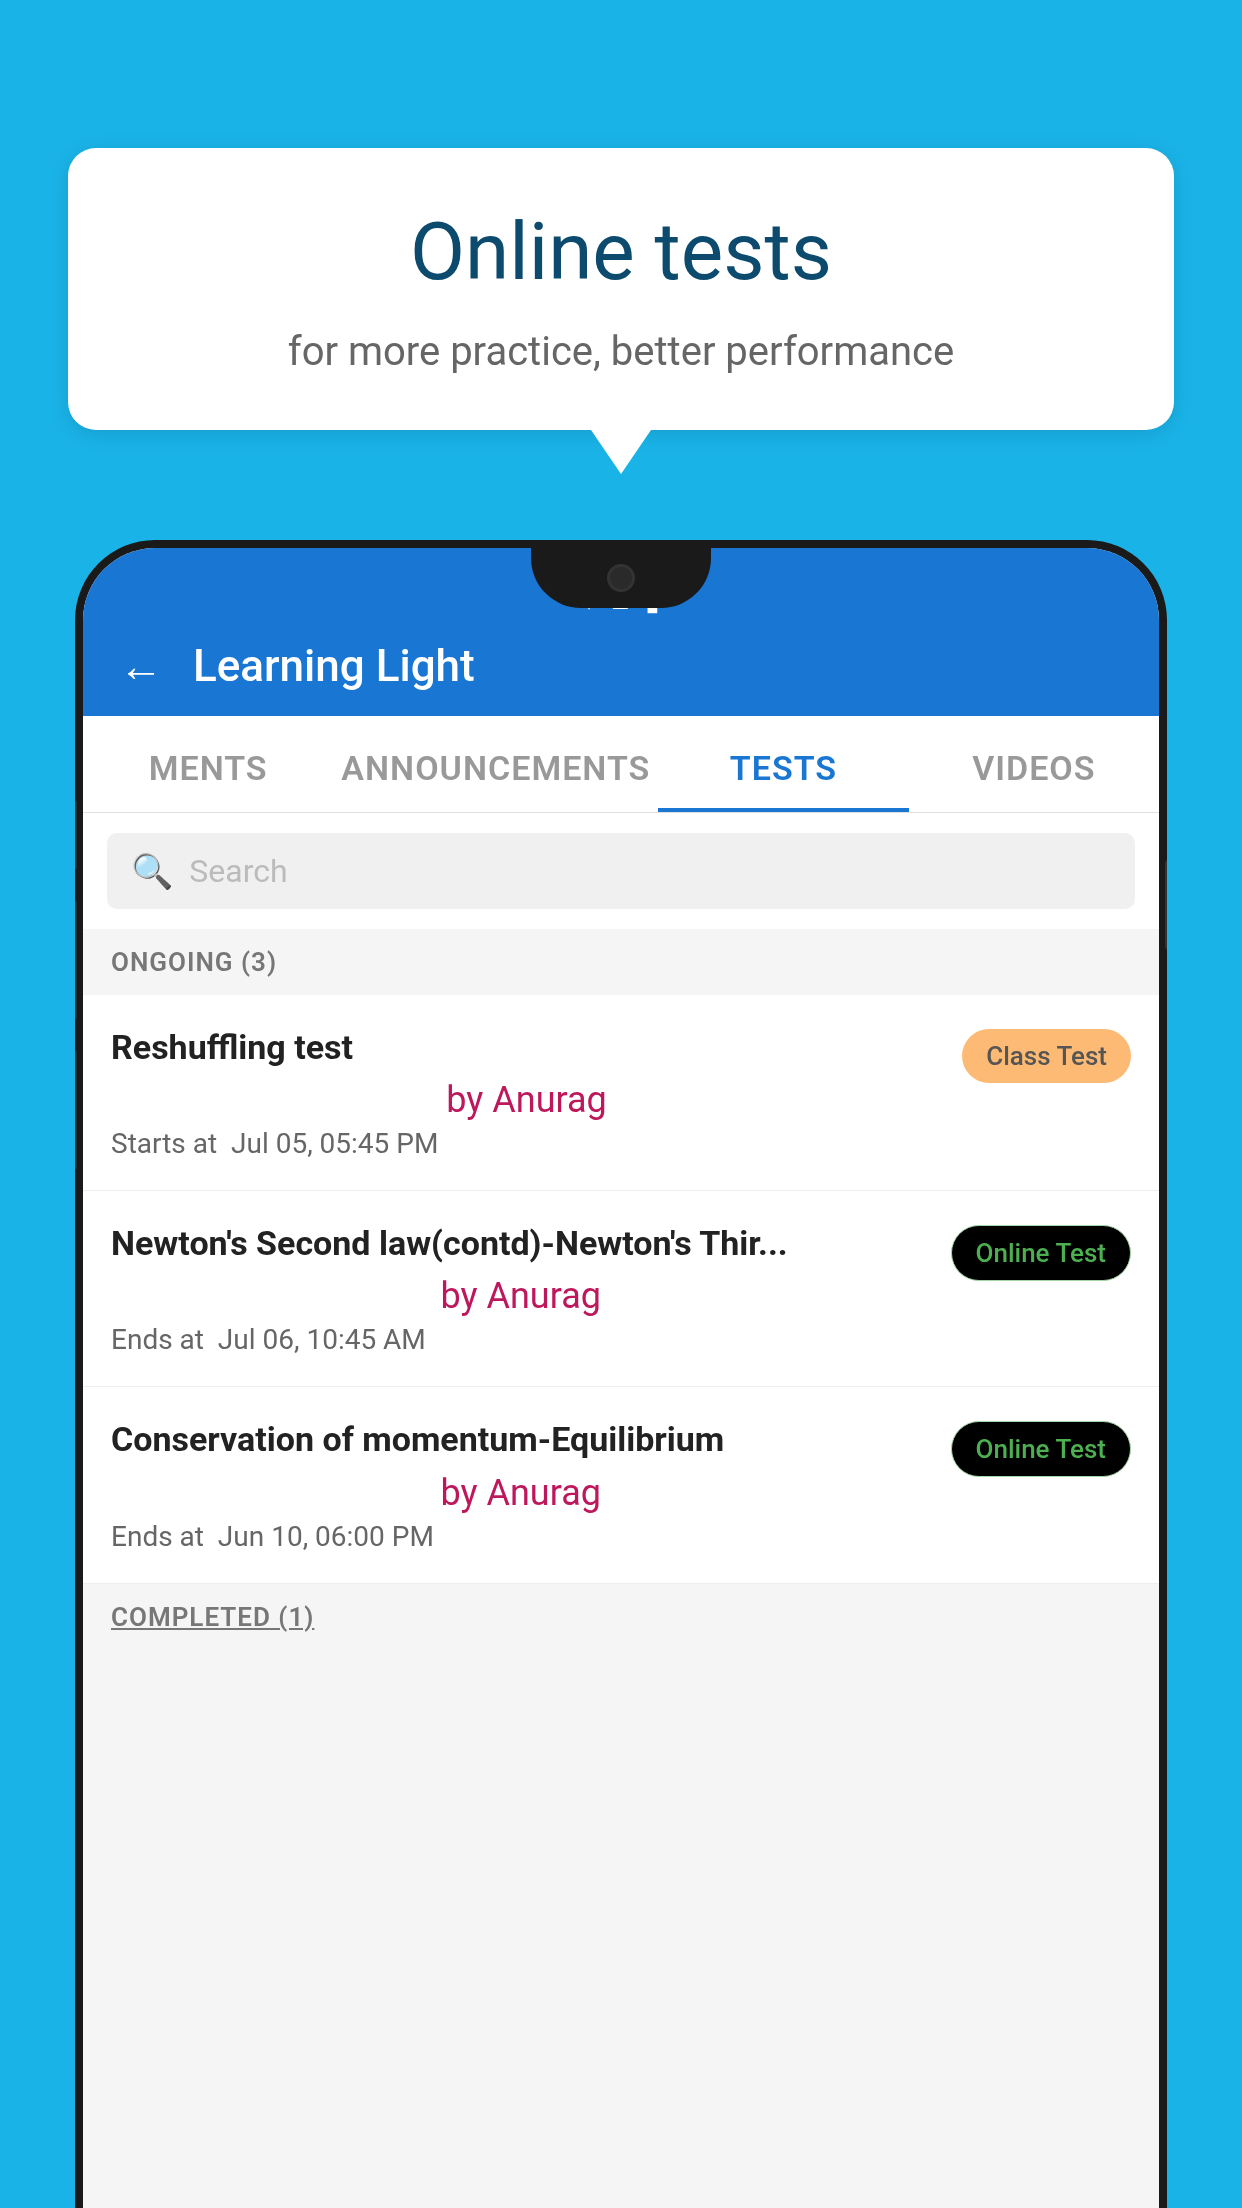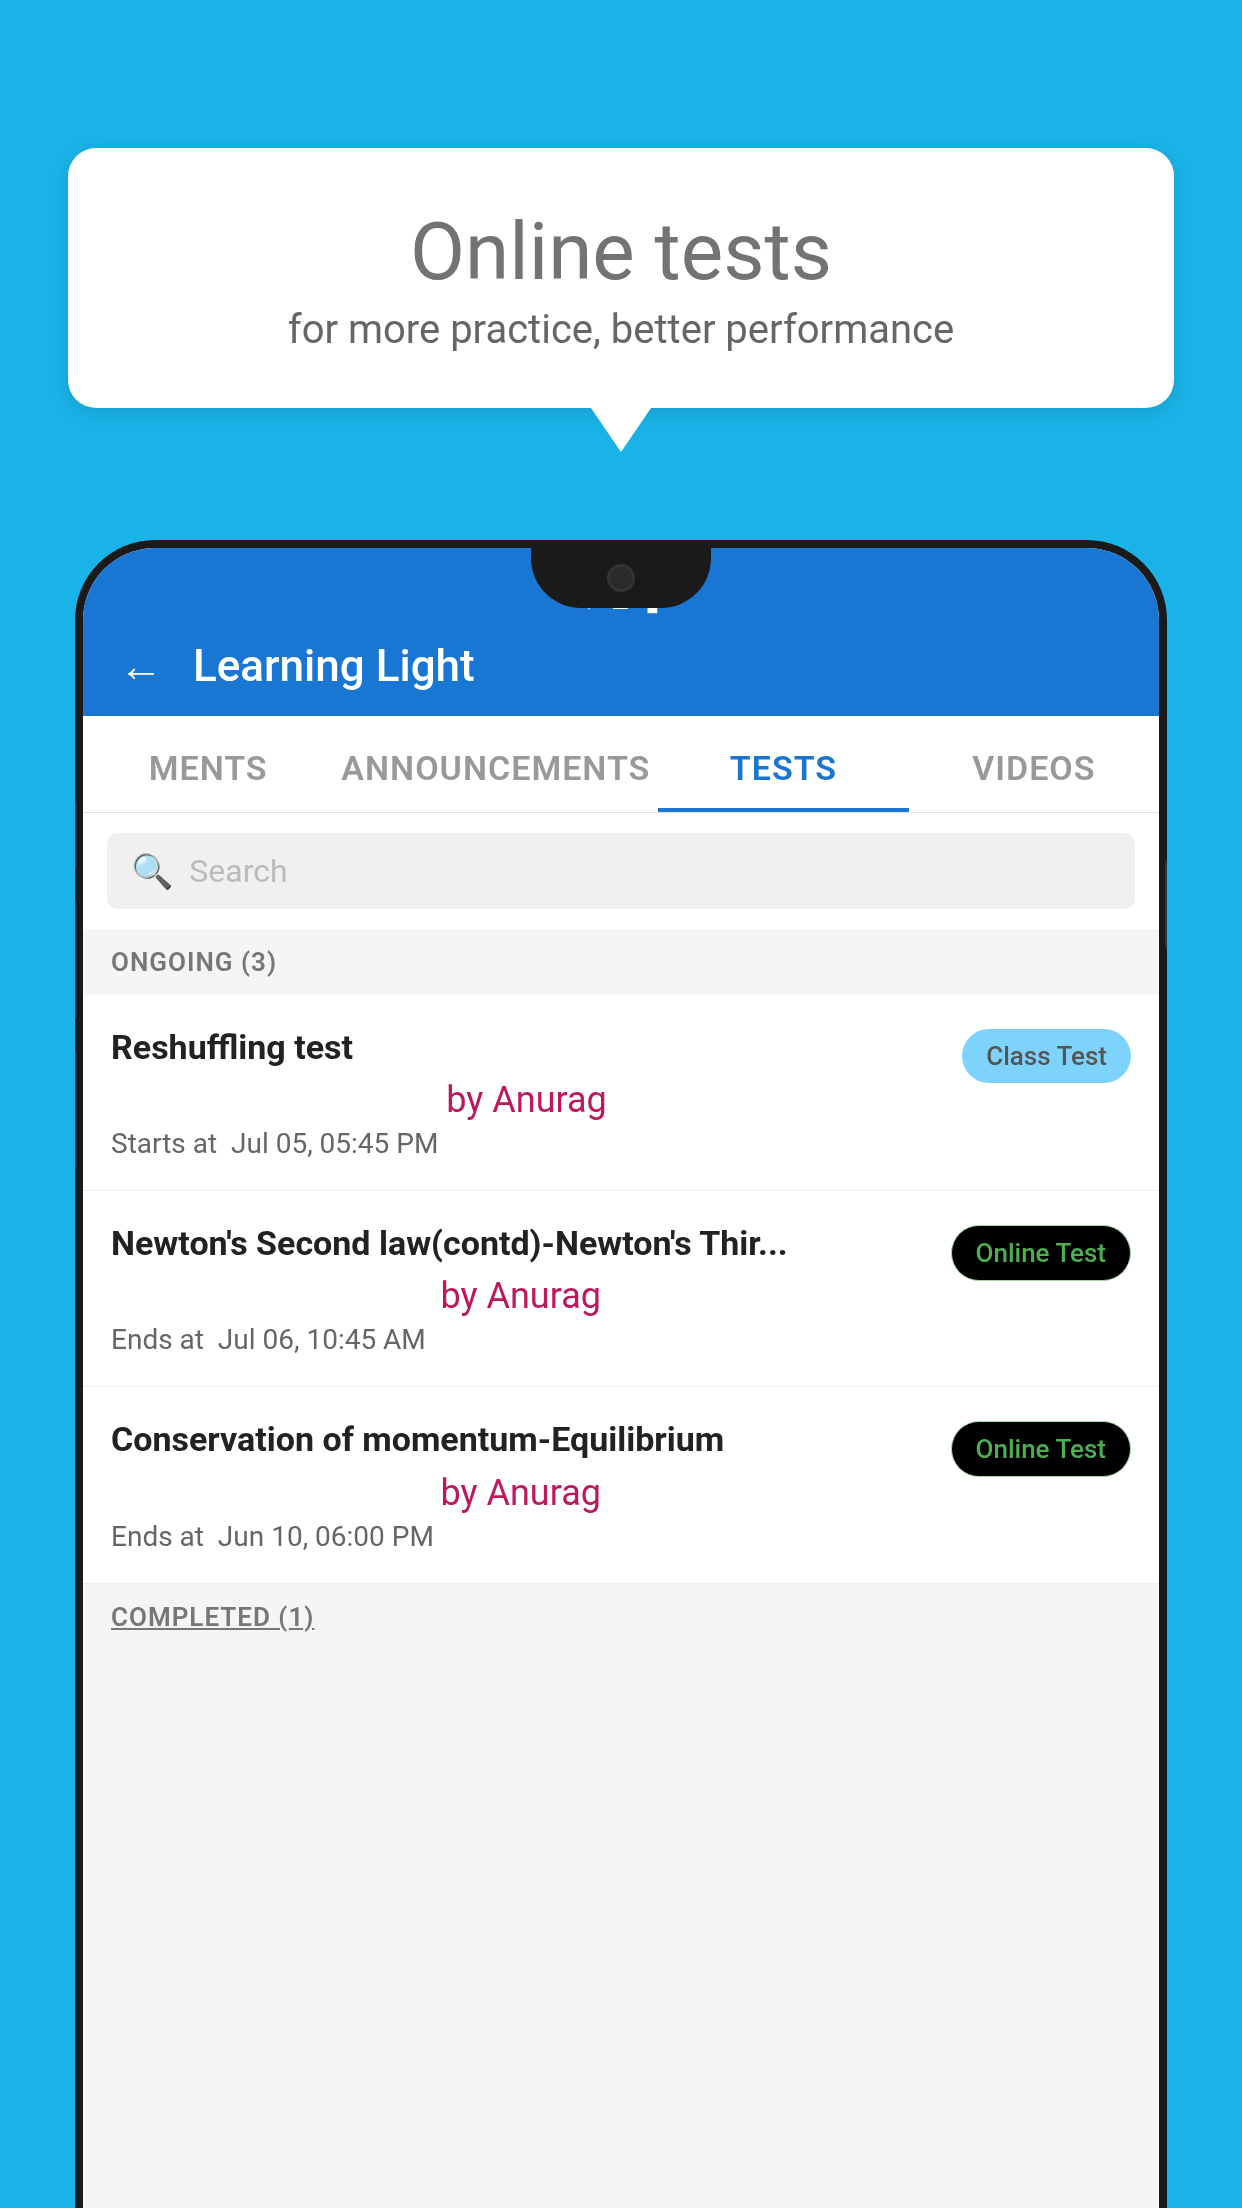--- a/index.html
+++ b/index.html
@@ -35,23 +35,23 @@
       width: 0;
       height: 0;
       border-left: 30px solid transparent;
       border-right: 30px solid transparent;
       border-top: 44px solid white;
     }
 
     .bubble-title {
       font-size: 80px;
       font-weight: 400;
-      color: #737373;
+      color: #0c4a6e;
       line-height: 1.1;
-      margin-bottom: 10px;
+      margin-bottom: 32px;
     }
 
     .bubble-subtitle {
       font-size: 40px;
       color: #666;
       font-weight: 400;
     }
 
     
     .phone-shell {
@@ -266,21 +266,21 @@
       border-radius: 40px;
       padding: 12px 24px;
       font-size: 26px;
       font-weight: 500;
       white-space: nowrap;
       margin-top: 4px;
       flex-shrink: 0;
     }
 
     .badge-class {
-      background: #7dd3fc;
+      background: #fdba74;
       color: #555;
     }
 
     .badge-online {
       background: #000000;
       color: #4caf50;
       border: 1.5px solid #a5d6a7;
     }
 
     

